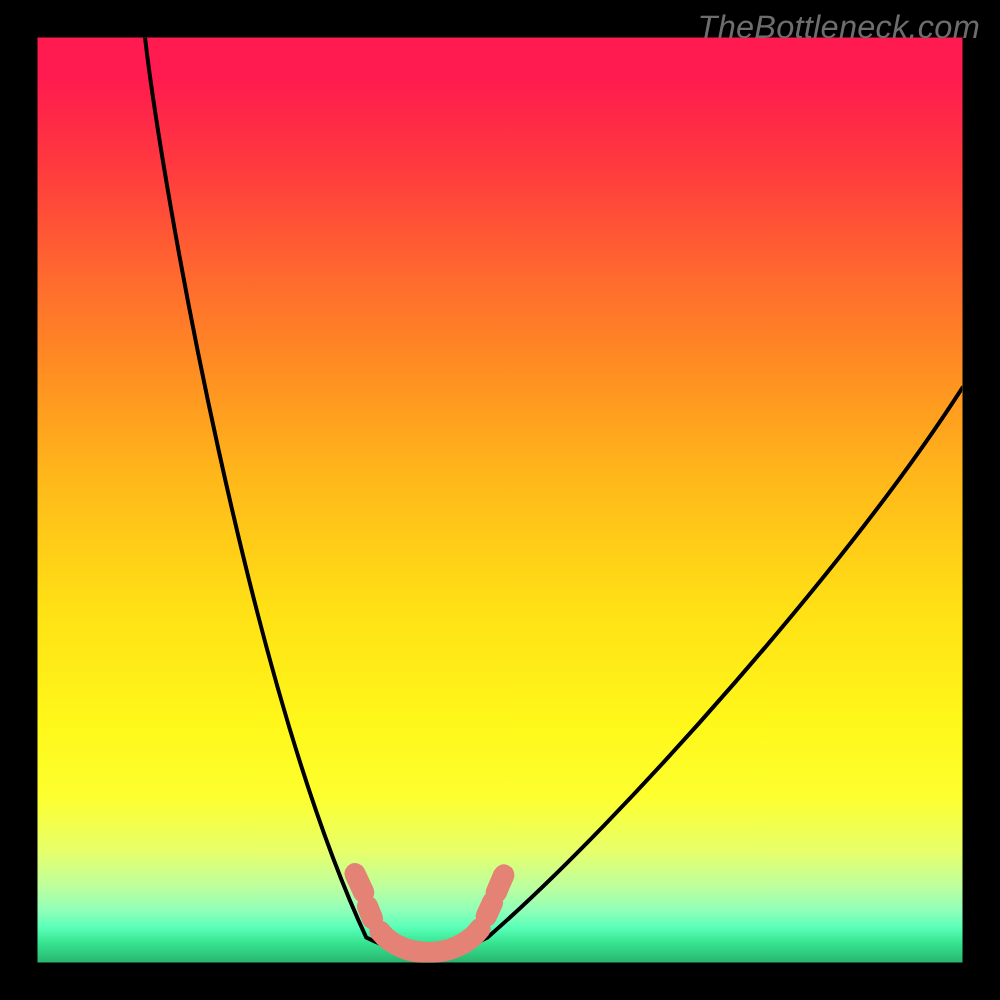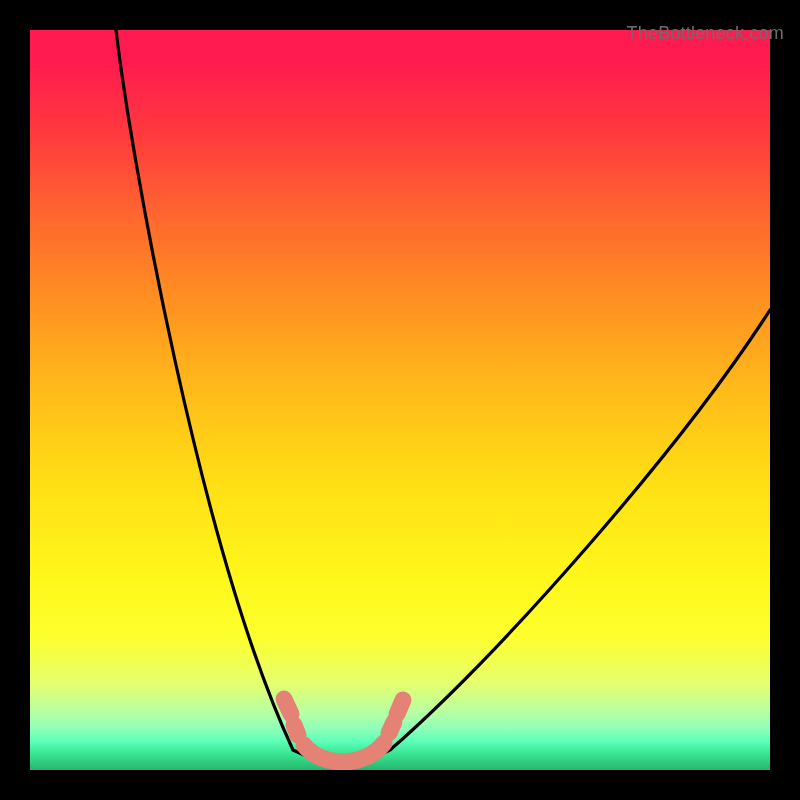--- a/index.html
+++ b/index.html
@@ -45,27 +45,28 @@
       #e7ff6b 88%,
       #baffa0 92%,
       #8dffba 94.5%,
       #5affb7 96.2%,
       #35e28e 98%,
       #29b56f 100%
     );
   }
   .watermark {
     position: absolute;
-    top: 23px;
+    top: 6px;
     right: 16px;
     color: #6d6d6d;
-    font-size: 18px;
+    font-size: 26px;
     font-weight: 500;
     letter-spacing: 0.2px;
     z-index: 5;
+    font-style: italic;
   }
   svg.curves {
     position: absolute;
     left: 0;
     top: 0;
     width: 740px;
     height: 740px;
     z-index: 3;
   }
 </style>

